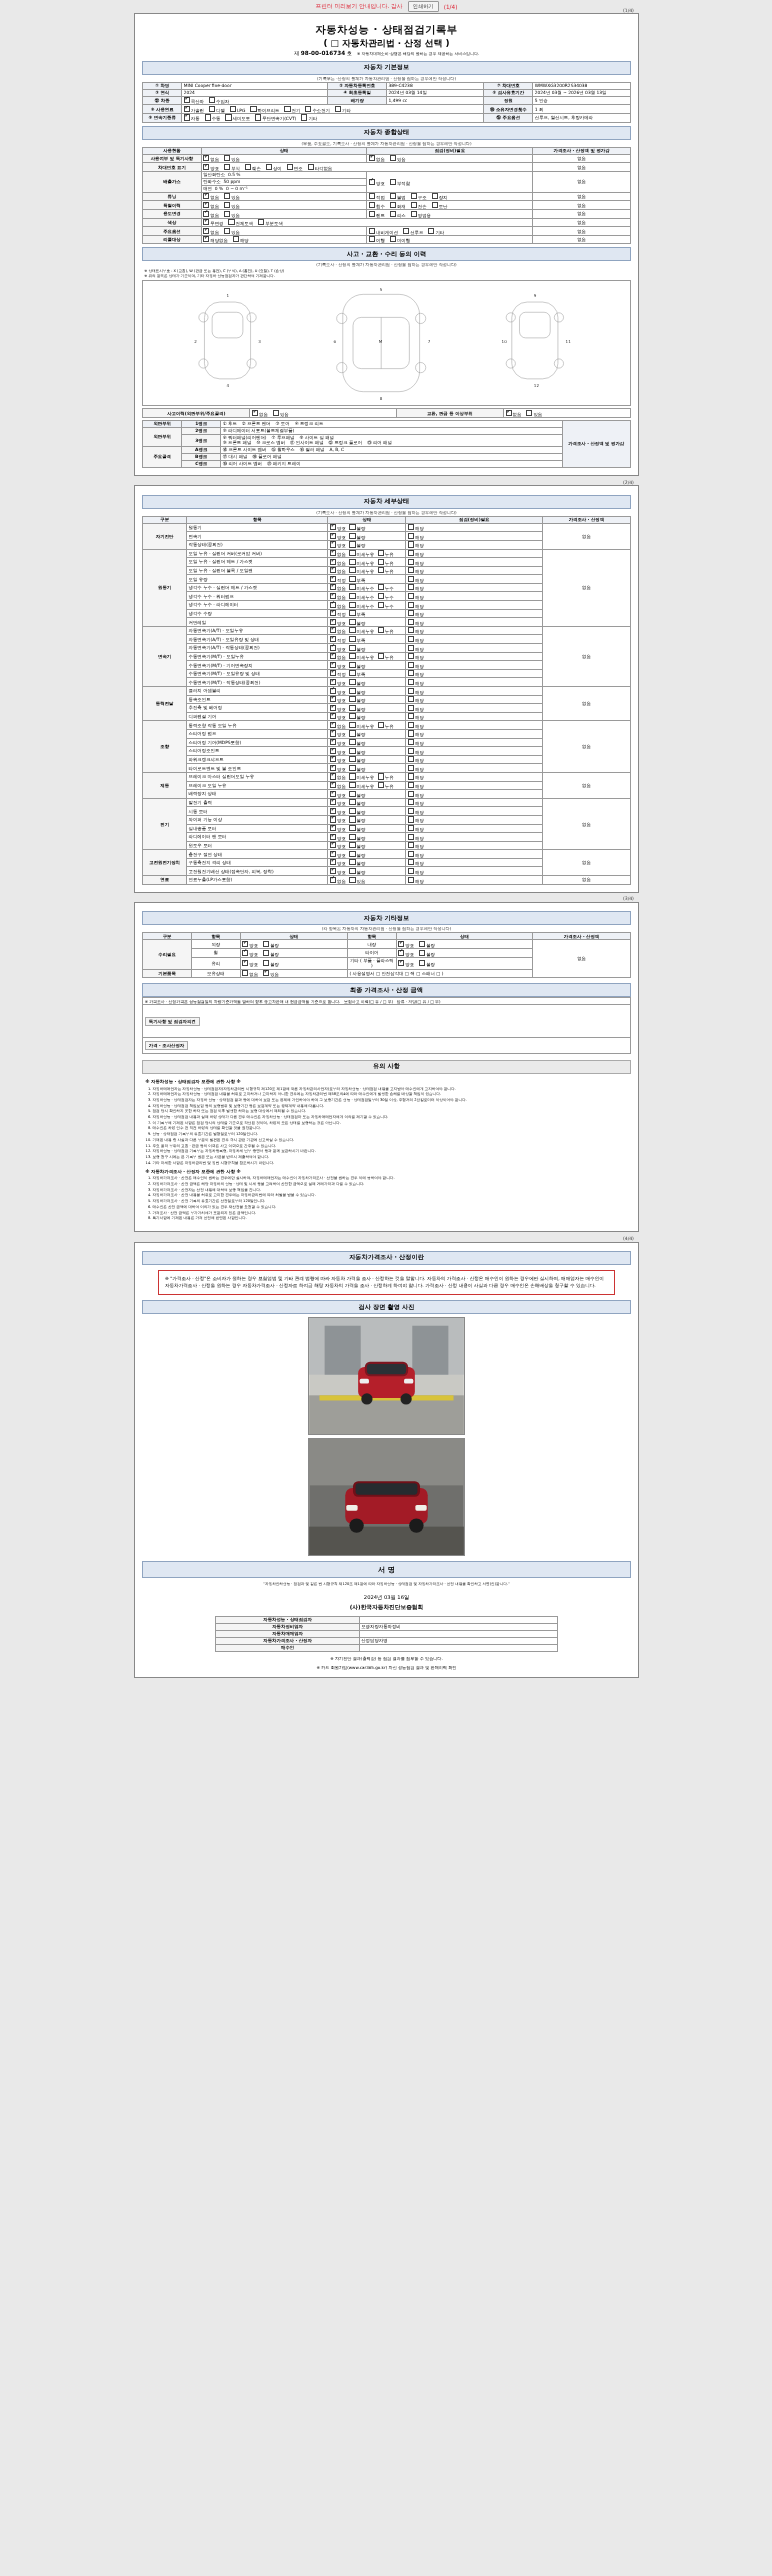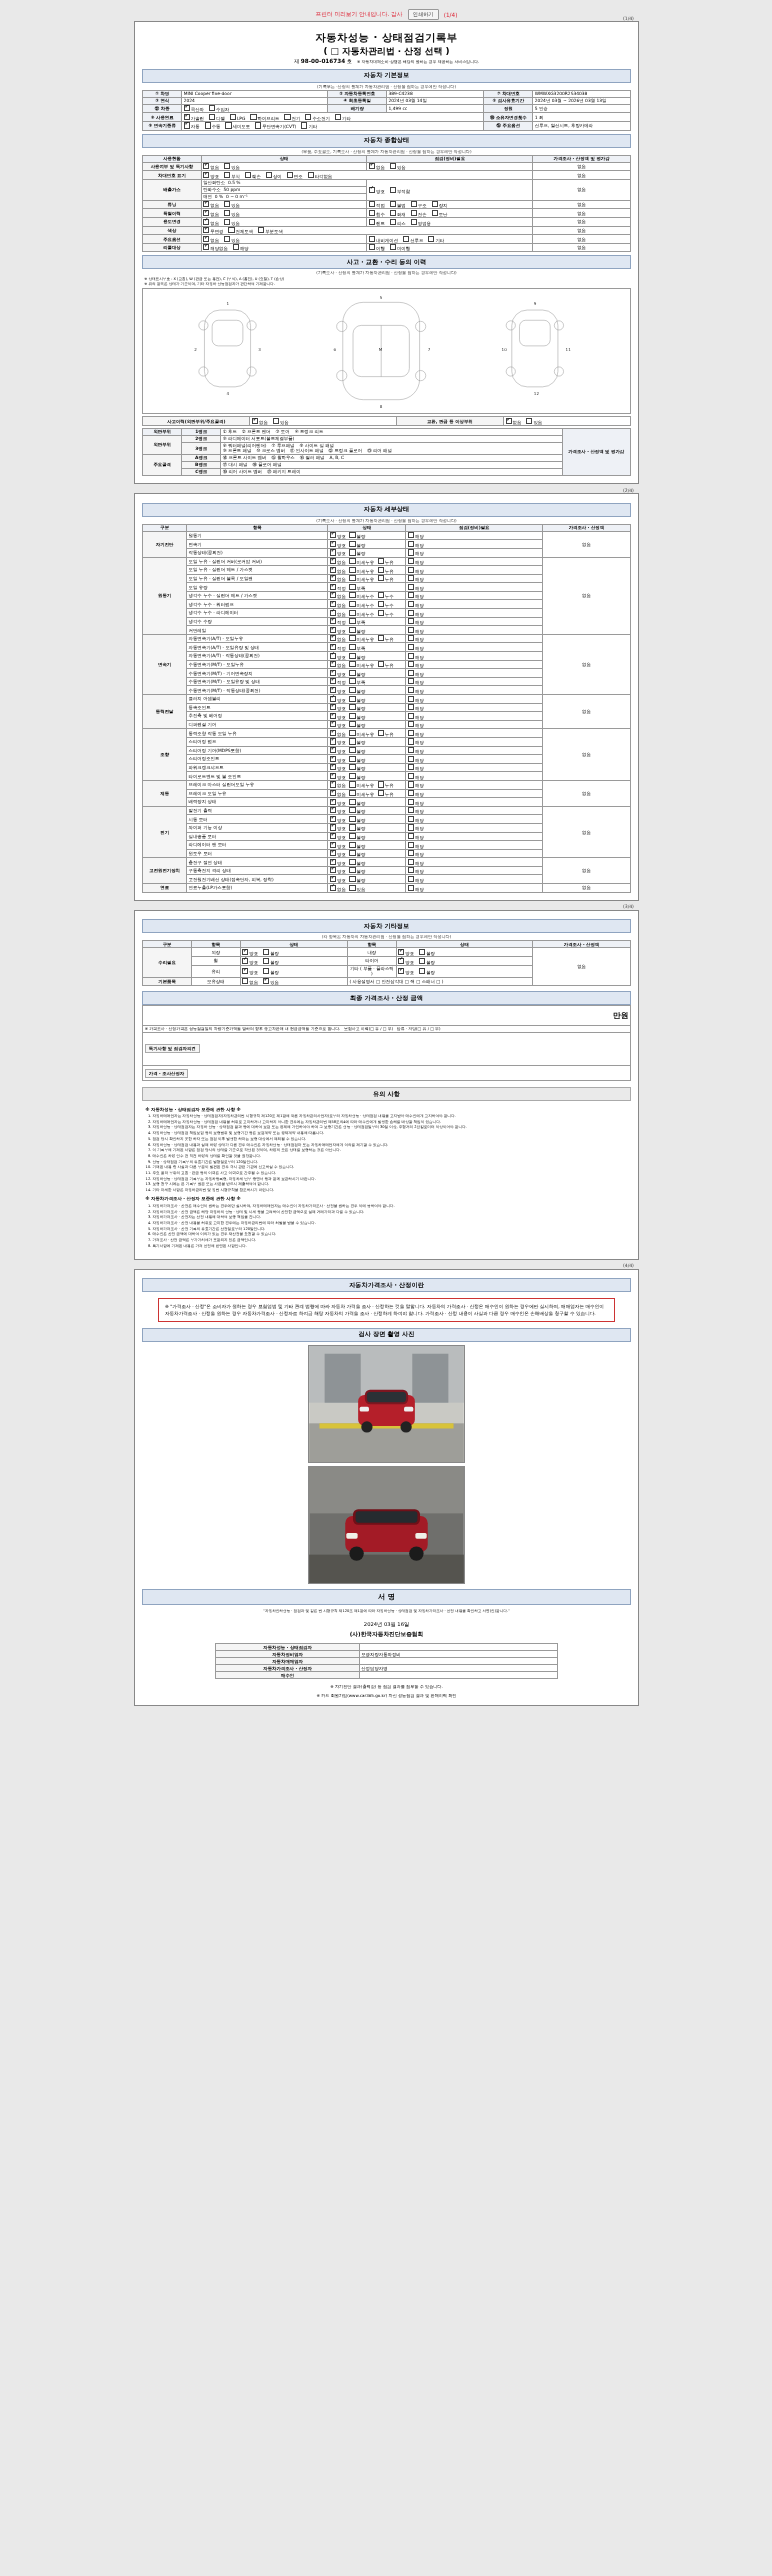--- a/index.html
+++ b/index.html
@@ -1,17 +1,17 @@
 <!DOCTYPE html>
 <html lang="ko" style="font-size:8.2px"><head>
 <meta charset="utf-8">
 <style>
   html,body{margin:0;padding:0;background:#e9e9e9;font-family:"DejaVu Sans","Liberation Sans",sans-serif;}
   body{width:773px;}
-  .page{width:773px;margin:8px auto;background:#e9e9e9;}
+  .page{width:773px;margin:0 auto;background:#e9e9e9;}
   .topbar{height:13.4px;display:flex;align-items:center;justify-content:center;gap:5.2px;font-size:5.7px;color:#d23;}
   .topbar .btn{border:0.5px solid #999;background:#f4f4f4;color:#333;font-size:5.2px;padding:1px 4.1px;border-radius:1px;}
   .sheet{width:505px;margin:0 auto 9.3px auto;background:#fff;border:0.5px solid #888;padding:5.2px 7.2px 7.2px 7.2px;box-sizing:border-box;position:relative;}
   .pgno{position:absolute;right:4.1px;top:-6.7px;font-size:4.6px;color:#444;}
   .doc-title{text-align:center;font-size:10.3px;font-weight:bold;letter-spacing:0.5px;margin:3.1px 0 0 0;color:#111;}
   .doc-sub{text-align:center;font-size:8.8px;font-weight:bold;margin:1px 0 0 0;}
   .doc-no{text-align:center;font-size:5.2px;margin:0 0 4.1px 0;}
   .doc-no b{font-size:5.7px;}
   .band{background:#dfe7f2;border:0.5px solid #8fa4c0;text-align:center;font-size:6.2px;font-weight:bold;padding:1.5px 0;margin:3.1px 0 0 0;}
   .band.grey{background:#eaeaea;border-color:#aaa;}
@@ -692,25 +692,20 @@
           <span class="opt"><i class="chk on"></i><span>있음</span></span>
         </td>
         <td colspan="2">( 사용설명서 □ 안전삼각대 □ 잭 □ 스패너 □ )</td>
       </tr>
     </tbody>
       </table>
 
     <div class="band" style="margin-top:5.2px">최종 가격조사 · 산정 금액</div>
     <table>
       <tbody>
-          <tr>
-        <td style="height:17.5px" class="r">
-          <span class="amount">만원</span>
-        </td>
-      </tr>
       <tr>
         <td class="small">
           <span>※ 가격조사 · 산정가격은 성능점검일의 차량기준가액을 말하며 향후 중고차판매 내 현금금액을 기준으로 합니다.</span>
           &nbsp;&nbsp;<span>보험사고 이력(□ 유 / □ 무)</span>
           &nbsp;&nbsp;<span>압류 · 저당(□ 유 / □ 무)</span>
         </td>
       </tr>
       <tr>
         <td style="height:31px">
           <span class="hd2" style="display:inline-block;padding:1px 3.1px;border:0.5px solid #aaa">특기사항 및 점검자의견</span>

